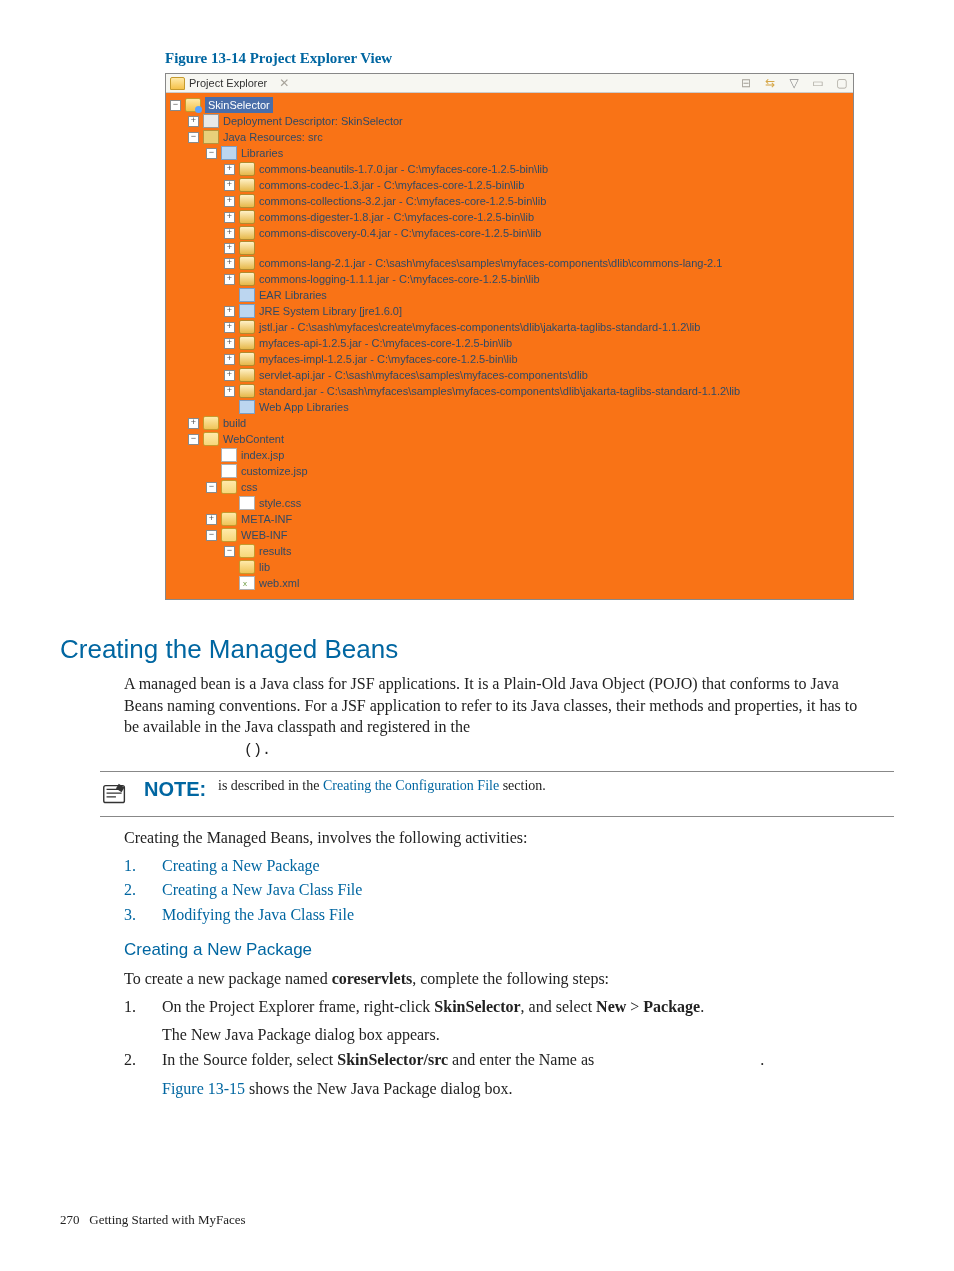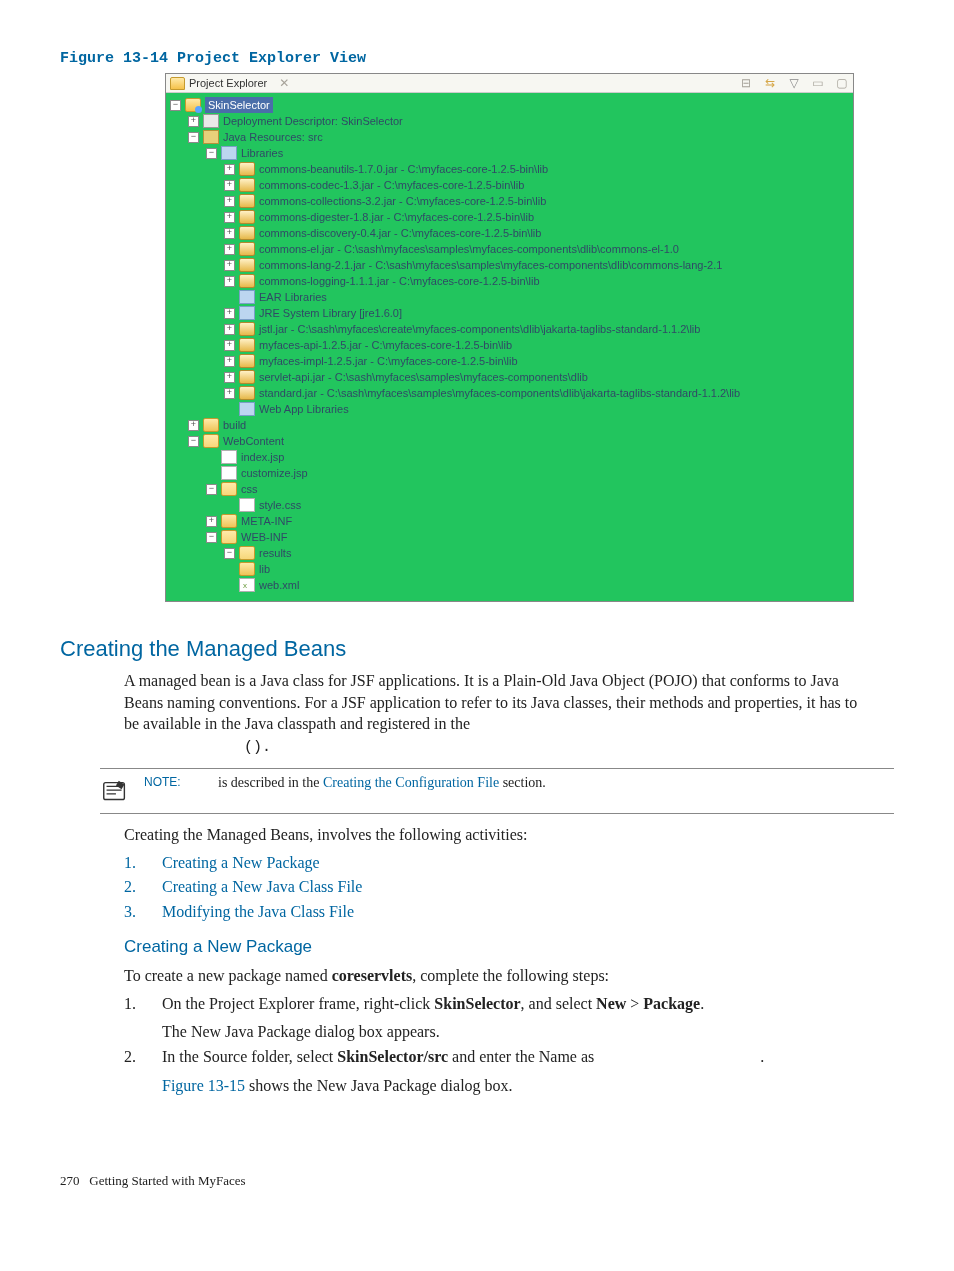--- a/index.html
+++ b/index.html
@@ -7,31 +7,32 @@
     padding: 0;
     font-family: "Palatino Linotype", Palatino, Georgia, serif;
     color: #222;
     background: #fff;
     width: 954px;
   }
   .page {
     padding: 50px 60px 40px 60px;
   }
   .figure-caption {
-    font-family: Liberation Mono, monospace;
+    font-family: Liberation Serif, serif;
     color: #0066a1;
     font-weight: bold;
     font-size: 15px;
+    margin-left: 105px;
     margin-bottom: 6px;
   }
   .explorer-shot {
     margin-left: 105px;
     margin-right: 40px;
     border: 1px solid #888;
-    background: #22c55e;
+    background: #f97316;
   }
   .explorer-tabbar {
     display: flex;
     align-items: center;
     gap: 4px;
     padding: 2px 4px;
     background: #f7f7f2;
     border-bottom: 1px solid #ccc;
     font-family: Tahoma, Arial, sans-serif;
     font-size: 11px;
@@ -152,21 +153,21 @@
     content: "x";
     position: absolute;
     font-size: 8px;
     color: #6a9a3e;
     left: 3px; top: -1px;
   }
   h2.section {
     font-family: Arial, Helvetica, sans-serif;
     font-weight: normal;
     color: #0066a1;
-    font-size: 22px;
+    font-size: 26px;
     margin: 34px 0 8px 0;
   }
   .body-text {
     margin-left: 64px;
     margin-right: 20px;
     font-size: 16px;
     line-height: 1.35;
   }
   .mono { font-family: "Courier New", monospace; font-size: 15px; }
   .note-block {
@@ -178,23 +179,23 @@
     padding: 6px 0;
     margin: 10px 0 10px 0px;
   }
   .note-icon {
     width: 30px; height: 30px;
     flex: none;
     margin-top: 2px;
   }
   .note-label {
     font-family: Arial, Helvetica, sans-serif;
-    font-weight: normal;
+    font-weight: bold;
     color: #0066a1;
-    font-size: 12px;
+    font-size: 20px;
     width: 60px;
     flex: none;
   }
   .note-text { font-size: 14px; flex: 1; }
   a.link { color: #0066a1; text-decoration: none; }
   ol.colored-num { list-style: none; padding-left: 0; margin: 6px 0 6px 0; }
   ol.colored-num > li {
     display: flex;
     gap: 22px;
     align-items: baseline;
@@ -212,21 +213,21 @@
     font-weight: normal;
     color: #0066a1;
     font-size: 17px;
     margin: 14px 0 6px 0;
   }
   ol.steps { list-style: none; padding-left: 0; margin: 6px 0; }
   ol.steps > li { display: flex; gap: 22px; margin-bottom: 4px; }
   ol.steps > li .snum { width: 16px; flex: none; }
   ol.steps > li .stext { flex: 1; }
   .footer {
-    margin-top: 76px;
+    margin-top: 112px;
     font-size: 13px;
     color: #222;
     padding-left: 0;
   }
 </style>
 </head>
 <body>
 
 <div class="page">
 
@@ -291,21 +292,20 @@
                 <span>commons-digester-1.8.jar - C:\myfaces-core-1.2.5-bin\lib</span>
               </div>
             <div class="node">
                 <span class="twisty">+</span>
                 <span class="ic ic-jar"></span>
                 <span>commons-discovery-0.4.jar - C:\myfaces-core-1.2.5-bin\lib</span>
               </div>
             <div class="node">
                 <span class="twisty">+</span>
                 <span class="ic ic-jar"></span>
-                <span>commons-el.jar - C:\sash\myfaces\samples\myfaces-components\dlib\commons-el-1.0</span>
               </div>
             <div class="node">
                 <span class="twisty">+</span>
                 <span class="ic ic-jar"></span>
                 <span>commons-lang-2.1.jar - C:\sash\myfaces\samples\myfaces-components\dlib\commons-lang-2.1</span>
               </div>
             <div class="node">
                 <span class="twisty">+</span>
                 <span class="ic ic-jar"></span>
                 <span>commons-logging-1.1.1.jar - C:\myfaces-core-1.2.5-bin\lib</span>

